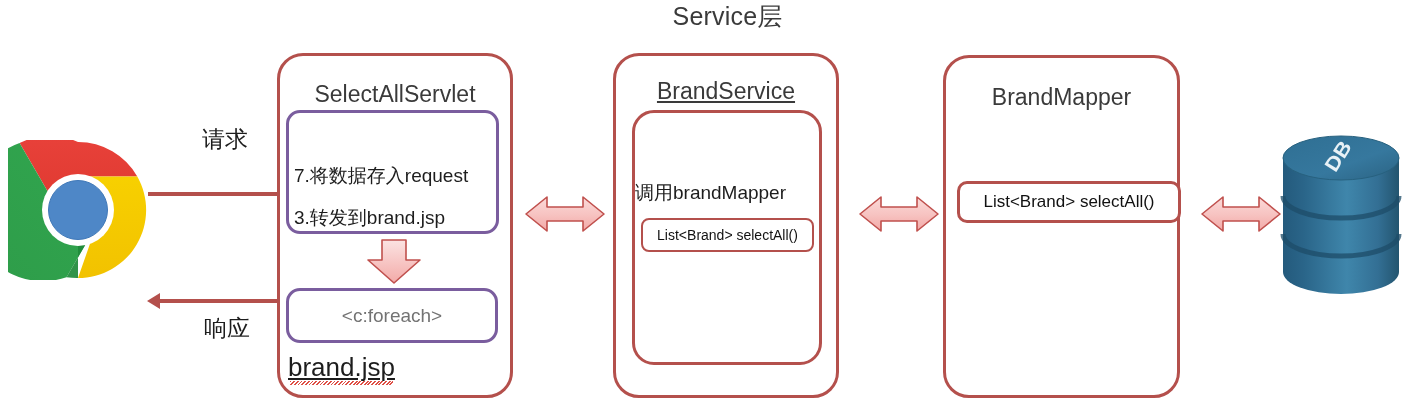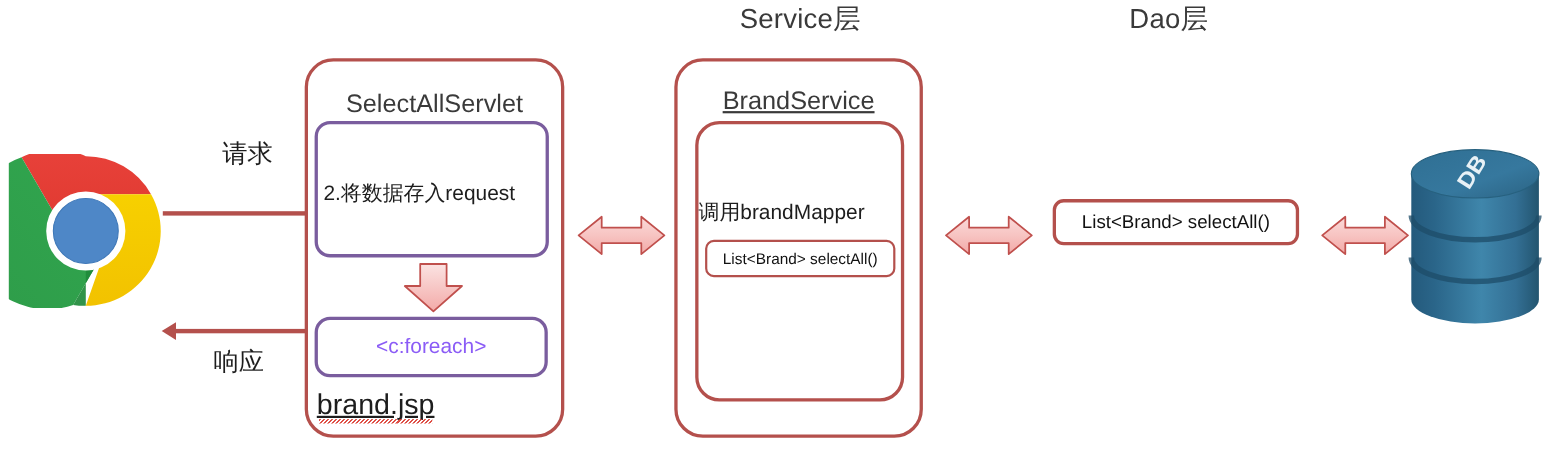--- a/index.html
+++ b/index.html
@@ -62,21 +62,21 @@
     box-sizing:border-box;
     display:flex;align-items:center;justify-content:center;
   }
 
   .step{
     font-size:19px;
     color:#1d1d1d;
     white-space:nowrap;
   }
   .centered-text{
-    font-size:19px;color:#8b5cf6;white-space:nowrap;
+    font-size:19px;color:#737373;white-space:nowrap;
     text-align:center;
   }
   .method-text{font-size:17px;color:#111;white-space:nowrap;}
   .method-text-sm{font-size:14px;color:#111;white-space:nowrap;}
 
   .sub-title{
     font-size:21px;color:#1d1d1d;white-space:nowrap;text-align:center;
   }
   .sub-title2{
     font-size:19px;color:#1d1d1d;white-space:nowrap;text-align:center;
@@ -120,21 +120,20 @@
 
   
   .db{position:absolute;}
 </style>
 </head>
 <body>
 
 <div id="stage">
 
   <div class="abs layer-caption" style="left:615px;top:0px;width:225px;">Service层</div>
-  <div class="abs layer-caption" style="left:945px;top:0px;width:235px;">Dao层</div>
 
   <div class="chrome" style="left:8px;top:140px;width:140px;height:140px;">
     <svg width="140" height="140" viewBox="0 0 140 140">
       <defs>
         <linearGradient id="gRed" x1="0" y1="0" x2="0" y2="1">
           <stop offset="0" stop-color="#e8413a"></stop>
             <stop offset="1" stop-color="#e13b32"></stop>
         </linearGradient>
         <linearGradient id="gGreen" x1="1" y1="0" x2="0" y2="1">
           <stop offset="0" stop-color="#31a64f"></stop>
@@ -155,34 +154,35 @@
 
       <path d="M129.3 36.5 A68 68 0 0 1 70 138 L88.2 86.1 A33.5 33.5 0 0 0 70 36.5 Z" fill="url(#gYellow)"></path>
 
       <circle cx="70" cy="70" r="36" fill="#ffffff"></circle>
       <circle cx="70" cy="70" r="29.5" fill="#4e87c7"></circle>
       <circle cx="70" cy="70" r="29.5" fill="none" stroke="#3f78b8" stroke-width="1"></circle>
     </svg>
   </div>
 
   <div class="abs arrow-label" style="left:202px;top:124px;text-align:center;">请求</div>
-  <div class="abs arrow-label" style="left:194px;top:313px;">响应</div>
+  <div class="abs arrow-label" style="left:204px;top:313px;">响应</div>
 
   <div class="abs hline" style="left:148px;top:192px;width:136px;"></div>
   <div class="abs arrowhead-r" style="left:279px;top:186px;"></div>
 
   <div class="abs hline" style="left:160px;top:299px;width:124px;"></div>
   <div class="abs arrowhead-l" style="left:147px;top:293px;"></div>
 
   <div class="abs redbox" style="left:277px;top:53px;width:236px;height:345px;">
     <div class="redbox-title" style="top:25px;">SelectAllServlet</div>
   </div>
 
   <div class="abs purplebox" style="left:286px;top:110px;width:213px;height:124px;"></div>
-  <div class="abs step" style="left:294px;top:163px;">2.将数据存入request</div>
+  <div class="abs step" style="left:294px;top:163px;">7.将数据存入request</div>
+  <div class="abs step" style="left:294px;top:205px;">3.转发到brand.jsp</div>
 
   <div class="abs" style="left:358px;top:238px;width:72px;height:48px;">
     <svg width="72" height="48" viewBox="0 0 72 48">
       <defs>
         <linearGradient id="downArr" x1="0" y1="0" x2="0" y2="1">
           <stop offset="0" stop-color="#fbe3e2"></stop>
           <stop offset="1" stop-color="#f3aaa8"></stop>
         </linearGradient>
       </defs>
       <path d="M24 2 L48 2 L48 22 L62 22 L36 45 L10 22 L24 22 Z" fill="url(#downArr)" stroke="#c0504d" stroke-width="1.6" stroke-linejoin="round"></path>
@@ -221,20 +221,23 @@
   <div class="abs redbox-thin2" style="left:641px;top:218px;width:173px;height:34px;">
     <span class="method-text-sm">List&lt;Brand&gt; selectAll()</span>
   </div>
 
   <div class="abs" style="left:858px;top:190px;width:82px;height:48px;">
     <svg width="82" height="48" viewBox="0 0 82 48">
       <path d="M2 24 L23 7 L23 17 L59 17 L59 7 L80 24 L59 41 L59 31 L23 31 L23 41 Z" fill="url(#dblA)" stroke="#c0504d" stroke-width="1.6" stroke-linejoin="round"></path>
     </svg>
   </div>
 
+  <div class="abs redbox" style="left:943px;top:55px;width:237px;height:343px;">
+    <div class="redbox-title" style="top:26px;">BrandMapper</div>
+  </div>
 
   <div class="abs redbox-thin" style="left:957px;top:181px;width:224px;height:42px;">
     <span class="method-text">List&lt;Brand&gt; selectAll()</span>
   </div>
 
   <div class="abs" style="left:1200px;top:190px;width:82px;height:48px;">
     <svg width="82" height="48" viewBox="0 0 82 48">
       <path d="M2 24 L23 7 L23 17 L59 17 L59 7 L80 24 L59 41 L59 31 L23 31 L23 41 Z" fill="url(#dblA)" stroke="#c0504d" stroke-width="1.6" stroke-linejoin="round"></path>
     </svg>
   </div>

